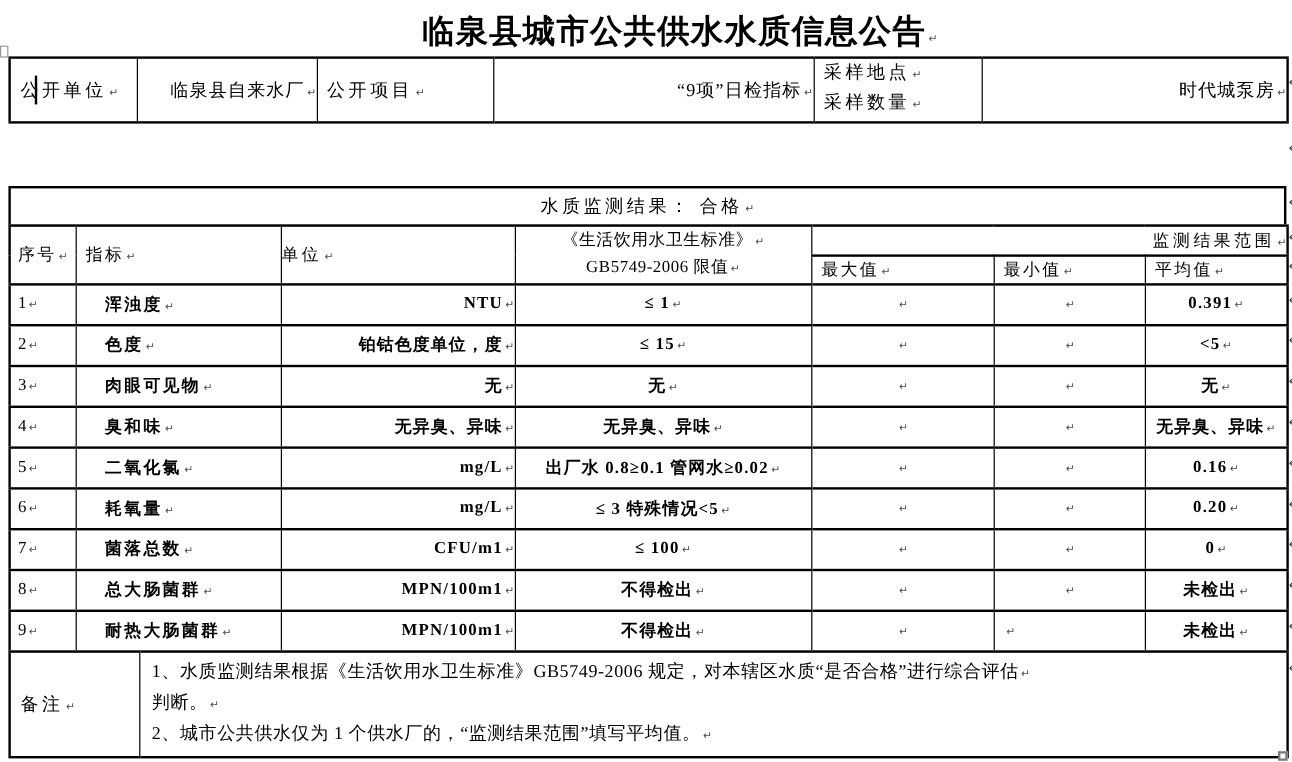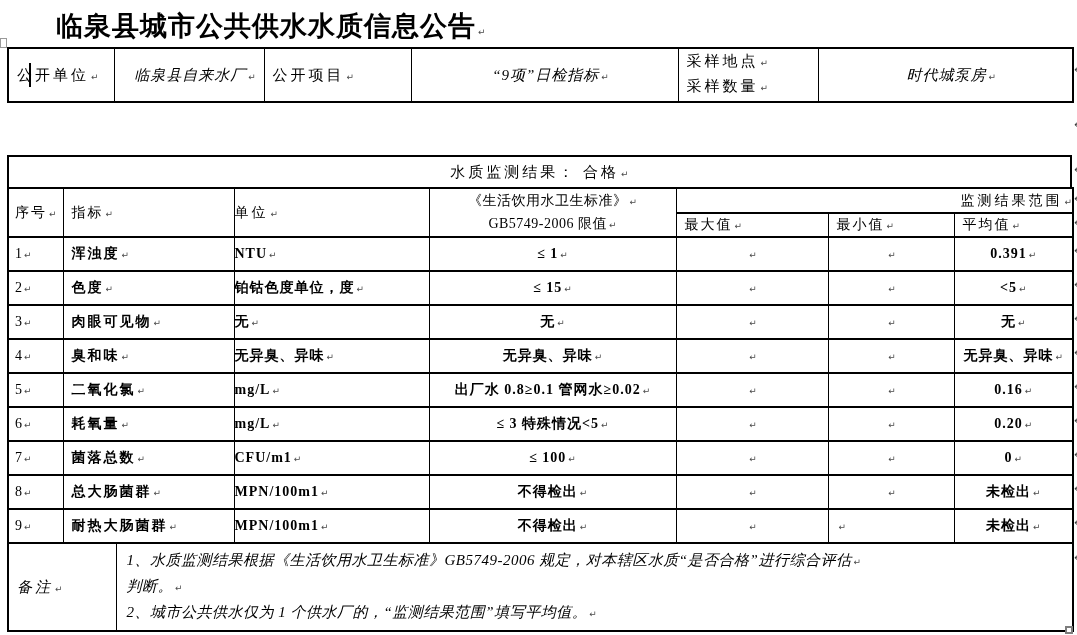--- a/index.html
+++ b/index.html
@@ -4,64 +4,64 @@
 <style>
   * { margin:0; padding:0; box-sizing:border-box; }
   html,body { background:#fff; }
   body {
     width:1077px; height:635px; position:relative; overflow:hidden;
     font-family:"Liberation Serif","DejaVu Serif",serif; color:#000;
   }
   
   .doc-title {
     position:absolute; top:6px; left:0; width:1077px; height:40px;
-    padding-left:56px;
+    text-align:center; padding-left:56px;
     font-family:"Liberation Sans","DejaVu Sans",sans-serif;
     font-weight:700; font-size:27px; letter-spacing:1px; line-height:40px;
     white-space:nowrap;
   }
   
   table { border-collapse:collapse; table-layout:fixed; position:absolute; left:7px; width:1065px; background:#fff; }
   table, td { border:1px solid #000; }
   td { border-top-width:2px; border-bottom-width:2px; overflow:hidden; vertical-align:middle; }
   table { border-width:2px; }
   
   .info-table { top:47px; }
   .info-table td { font-size:15px; }
   .td-label { letter-spacing:3px; padding-left:8px; text-align:left; }
-  .td-value { letter-spacing:1px; padding-left:12px; text-align:center;font-style:italic; }
+  .td-value { letter-spacing:1px; padding-left:12px; text-align:right; }
   .two-line div { line-height:23px; }
   
   .banner {
     position:absolute; left:7px; top:155px; width:1065px; height:34px;
     border:2px solid #000; background:#fff;
     display:flex; align-items:center; justify-content:center;
     font-size:15px; letter-spacing:3px;
   }
   
   .main-table { top:187px; }
   .main-table td { font-size:14px; }
   .hrow1 { height:25px; } .hrow2 { height:24px; }
   .drow  { height:34px; }
   .h-seq   { letter-spacing:2px; padding-left:6px; }
   .h-ind   { letter-spacing:2px; padding-left:8px; }
   .h-unit  { letter-spacing:3px; text-align:left; }
   .h-limit { text-align:center; line-height:22px; font-size:14px; letter-spacing:0.5px; }
   .h-range { letter-spacing:3px; text-align:right; font-size:15px; }
   .h-sub   { letter-spacing:2px; padding-left:8px; }
   .c-seq   { font-size:15px; padding-left:6px; }
-  .c-ind   { font-weight:bold; font-size:13px; letter-spacing:2px; padding-left:8px; }
-  .c-unit  { font-weight:bold; font-size:13px; letter-spacing:1px; text-align:left; }
+  .c-ind   { font-weight:bold; font-size:13px; letter-spacing:2px; padding-left:24px; }
+  .c-unit  { font-weight:bold; font-size:13px; letter-spacing:1px; text-align:right; }
   .c-limit { font-weight:bold; font-size:13.5px; letter-spacing:1px; text-align:center; }
   .c-max, .c-min { text-align:center; }
   .c-min-left { text-align:left; padding-left:8px; }
   .c-avg   { font-weight:bold; font-size:13.5px; letter-spacing:1px; text-align:center; }
   
   .remarks-table { top:542px; }
-  .remarks-table td { font-size:15px;font-style:italic; }
+  .remarks-table td { font-size:15px; }
   .rem-label { letter-spacing:3px; padding-left:8px; }
   .rem-text  { padding:4px 10px; }
   .rem-text div { line-height:24px; letter-spacing:0.5px; }
   
   .pmark { font-size:9px; color:#4a4a4a; margin-left:2px; letter-spacing:0;
            font-family:"DejaVu Sans",sans-serif; font-weight:normal; }
   .rowend { position:absolute; left:1074px; font-size:10px; color:#3a3a3a;
             font-family:"DejaVu Sans",sans-serif; line-height:10px; }
   .caret { position:absolute; left:29px; top:63px; width:2px; height:24px; background:#000; }
   .corner-mark { position:absolute; left:0; top:38px; width:7px; height:10px;

